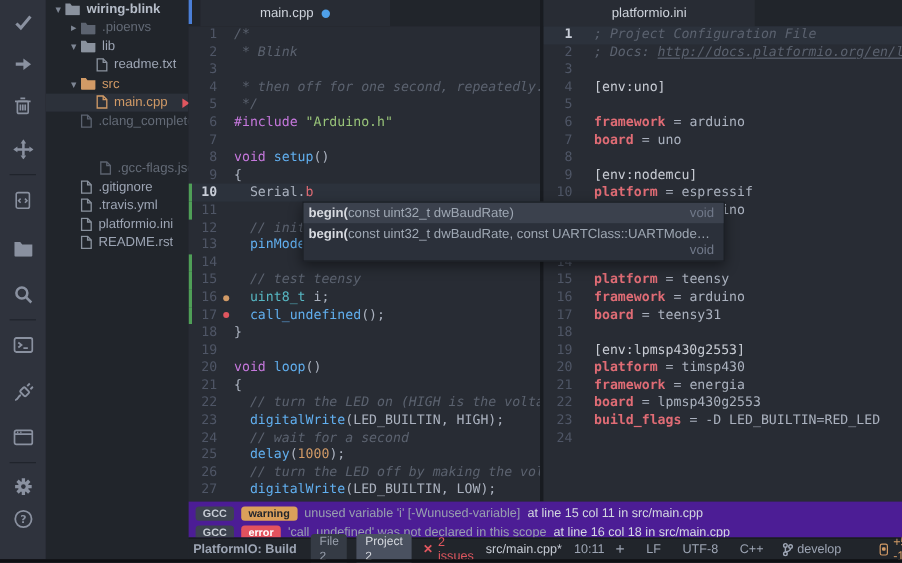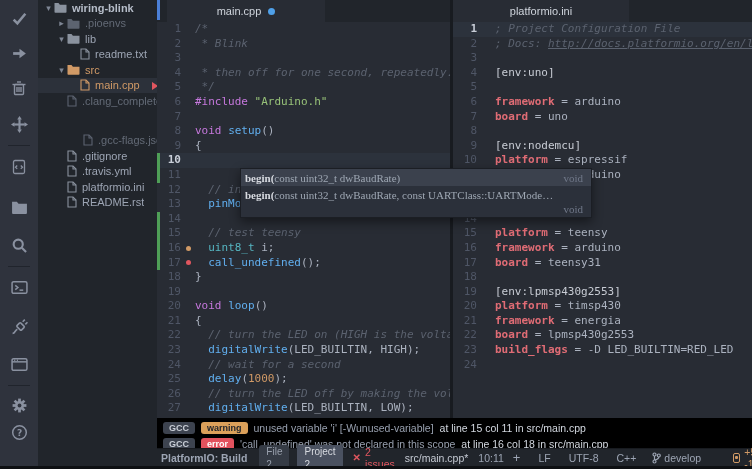--- a/index.html
+++ b/index.html
@@ -49,30 +49,30 @@
   .dot.warn{background:#d19a66}.dot.err{background:#e0565f}
   .code-line .t{flex:1;overflow:hidden;white-space:pre}
   .pane2 .code-line .t{padding-left:4px}
 
   .tk-kw{color:#c678dd}.tk-fn{color:#61afef}.tk-str{color:#98c379}.tk-num{color:#d19a66}
   .tk-cmt{color:#5b626f;font-style:italic}.tk-txt{color:#abb2bf}.tk-type{color:#56b6c2}
   .tk-err{color:#e06c75}.tk-key{color:#e06c75;font-weight:bold}.tk-sec{color:#c8ccd4}
   .tk-url{color:#5b626f;font-style:italic;text-decoration:underline}
 
   
-  .popup{position:absolute;left:83px;top:168px;width:352px;z-index:10;background:#2b303a;border:1px solid #1b1e24;box-shadow:0 4px 10px rgba(0,0,0,.45);font-family:Liberation Serif, serif;font-size:11px}
+  .popup{position:absolute;left:95px;top:168px;width:352px;z-index:10;background:#2b303a;border:1px solid #1b1e24;box-shadow:0 4px 10px rgba(0,0,0,.45);font-family:Liberation Sans, sans-serif;font-size:11px}
   .pop-row{position:relative;padding:3px 8px 2px 4px;color:#9ea7b3;cursor:pointer}
   .pop-row.sel{background:#3b414d}
   .pop-sig{white-space:pre;overflow:hidden;display:block}
   .pop-sig b{color:#d7dae0}
   .pop-ret{display:block;text-align:right;color:#707889;margin-top:2px}
   .pop-row.sel .pop-ret{position:absolute;right:8px;top:3px;margin:0}
 
   
-  .diag-panel{position:absolute;left:0;top:418px;width:595px;height:30px;background:#000000;overflow:hidden}
+  .diag-panel{position:absolute;left:0;top:418px;width:595px;height:30px;background:#4c1d95;overflow:hidden}
   .diag-row{display:flex;align-items:center;height:13px;margin:3px 0 0 6px;gap:6px;font-size:10.5px}
   .badge{border-radius:3px;padding:0 6px;font-size:9px;font-weight:bold;line-height:12px}
   .badge.tool{background:#3d434f;color:#c8cdd5}
   .badge.warning{background:#dba05a;color:#23262c}
   .badge.error{background:#e2525e;color:#fff}
   .diag-msg{color:#98a0af}
   .diag-loc{color:#d3d8e0;font-weight:normal}
 
   
   .status-bar{position:absolute;left:0;top:448px;width:595px;height:18px;background:#21252b;border-top:1px solid #181b20;display:flex;align-items:center;font-size:10.5px;color:#9da5b4;padding:0 6px 0 4px}
@@ -329,21 +329,21 @@
         <div class="code" id="code0">
             <div class="code-line"><span class="g"></span><span class="n">1</span><span class="m"></span><span class="t"><span class="tk-cmt">/*</span></span></div>
             <div class="code-line"><span class="g"></span><span class="n">2</span><span class="m"></span><span class="t"><span class="tk-cmt"> * Blink</span></span></div>
             <div class="code-line"><span class="g"></span><span class="n">3</span><span class="m"></span></div>
             <div class="code-line"><span class="g"></span><span class="n">4</span><span class="m"></span><span class="t"><span class="tk-cmt"> * then off for one second, repeatedly.</span></span></div>
             <div class="code-line"><span class="g"></span><span class="n">5</span><span class="m"></span><span class="t"><span class="tk-cmt"> */</span></span></div>
             <div class="code-line"><span class="g"></span><span class="n">6</span><span class="m"></span><span class="t"><span class="tk-kw">#include</span><span class="tk-txt"> </span><span class="tk-str">"Arduino.h"</span></span></div>
             <div class="code-line"><span class="g"></span><span class="n">7</span><span class="m"></span><span class="t"></span></div>
             <div class="code-line"><span class="g"></span><span class="n">8</span><span class="m"></span><span class="t"><span class="tk-kw">void</span><span class="tk-txt"> </span><span class="tk-fn">setup</span><span class="tk-txt">()</span></span></div>
             <div class="code-line"><span class="g"></span><span class="n">9</span><span class="m"></span><span class="t"><span class="tk-txt">{</span></span></div>
-            <div class="code-line cur git"><span class="g"></span><span class="n">10</span><span class="m"></span></div>
+            <div class="code-line cur git"><span class="g"></span><span class="n">10</span><span class="m"></span><span class="t"><span class="tk-txt">  Serial.</span><span class="tk-err">b</span></span></div>
             <div class="code-line git"><span class="g"></span><span class="n">11</span><span class="m"></span><span class="t"></span></div>
             <div class="code-line"><span class="g"></span><span class="n">12</span><span class="m"></span><span class="t"><span class="tk-cmt">  // init</span></span></div>
             <div class="code-line"><span class="g"></span><span class="n">13</span><span class="m"></span><span class="t"><span class="tk-txt">  </span><span class="tk-fn">pinMode</span></span></div>
             <div class="code-line git"><span class="g"></span><span class="n">14</span><span class="m"></span><span class="t"></span></div>
             <div class="code-line git"><span class="g"></span><span class="n">15</span><span class="m"></span><span class="t"><span class="tk-cmt">  // test teensy</span></span></div>
             <div class="code-line git"><span class="g"></span><span class="n">16</span><span class="m"><span class="dot warn"></span></span><span class="t"><span class="tk-txt">  </span><span class="tk-type">uint8_t</span><span class="tk-txt"> i;</span></span></div>
             <div class="code-line git"><span class="g"></span><span class="n">17</span><span class="m"><span class="dot err"></span></span><span class="t"><span class="tk-txt">  </span><span class="tk-fn">call_undefined</span><span class="tk-txt">();</span></span></div>
             <div class="code-line"><span class="g"></span><span class="n">18</span><span class="m"></span><span class="t"><span class="tk-txt">}</span></span></div>
             <div class="code-line"><span class="g"></span><span class="n">19</span><span class="m"></span><span class="t"></span></div>
             <div class="code-line"><span class="g"></span><span class="n">20</span><span class="m"></span><span class="t"><span class="tk-kw">void</span><span class="tk-txt"> </span><span class="tk-fn">loop</span><span class="tk-txt">()</span></span></div>

